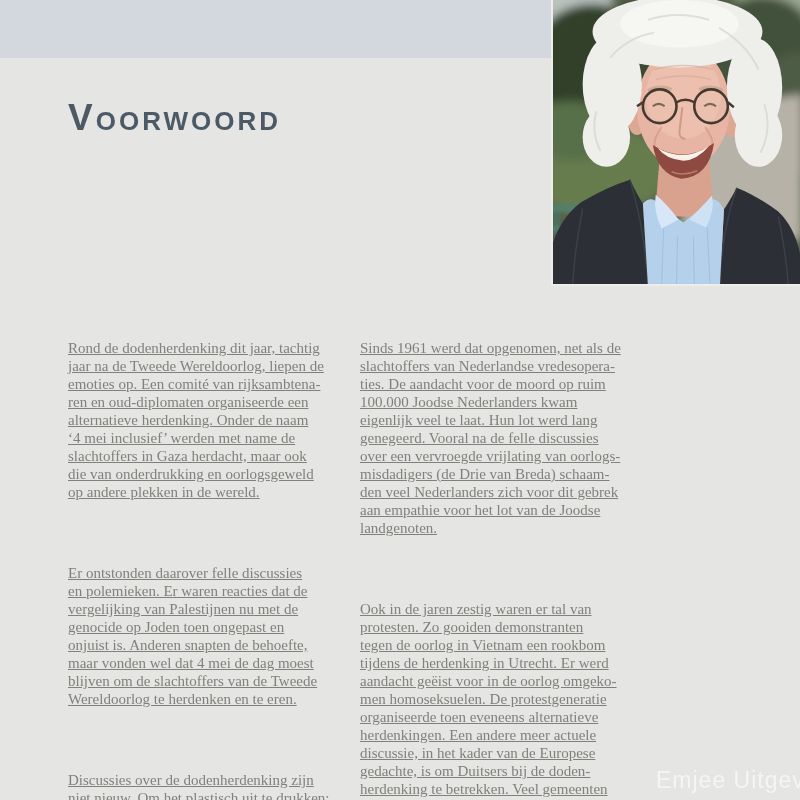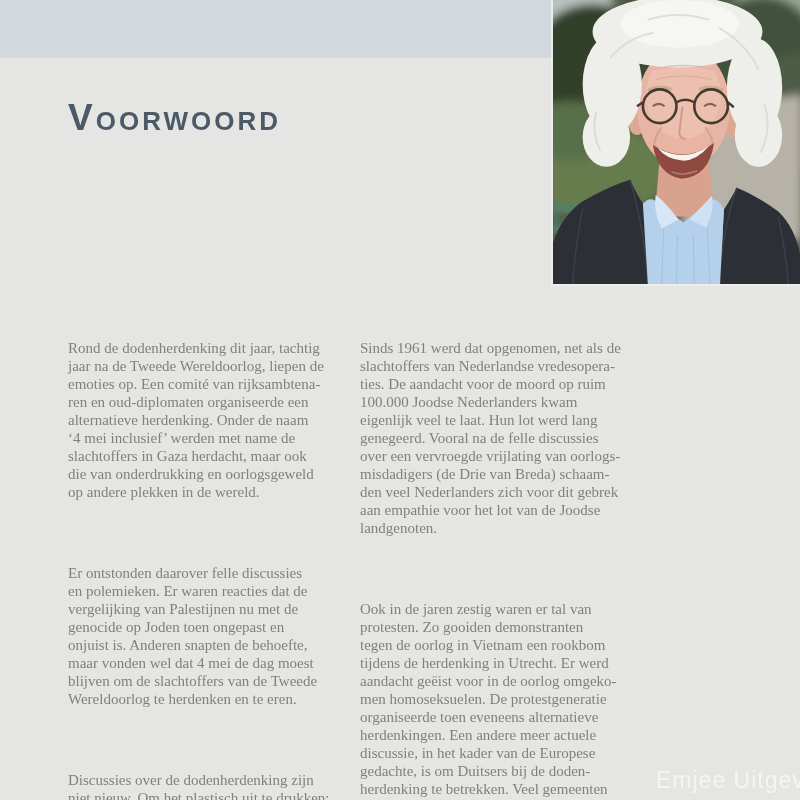--- a/index.html
+++ b/index.html
@@ -37,21 +37,21 @@
   .col{
     position:absolute;top:303px;
     width:292px;
     font-size:15px;
     line-height:18px;
     color:#81807c;
     white-space:pre;
   }
   .col1{left:68px;}
   .col2{left:360px;}
-  .col p{margin:0 0 27px 0;}
+  .col p{margin:0 0 27px 0;text-decoration:underline;}
   .watermark{
     position:absolute;left:656px;top:767px;
     font-family:"Liberation Sans","DejaVu Sans",sans-serif;
     font-size:23px;
     color:rgba(255,255,255,0.60);
     letter-spacing:1px;
     white-space:nowrap;
   }
 </style>
 </head>

